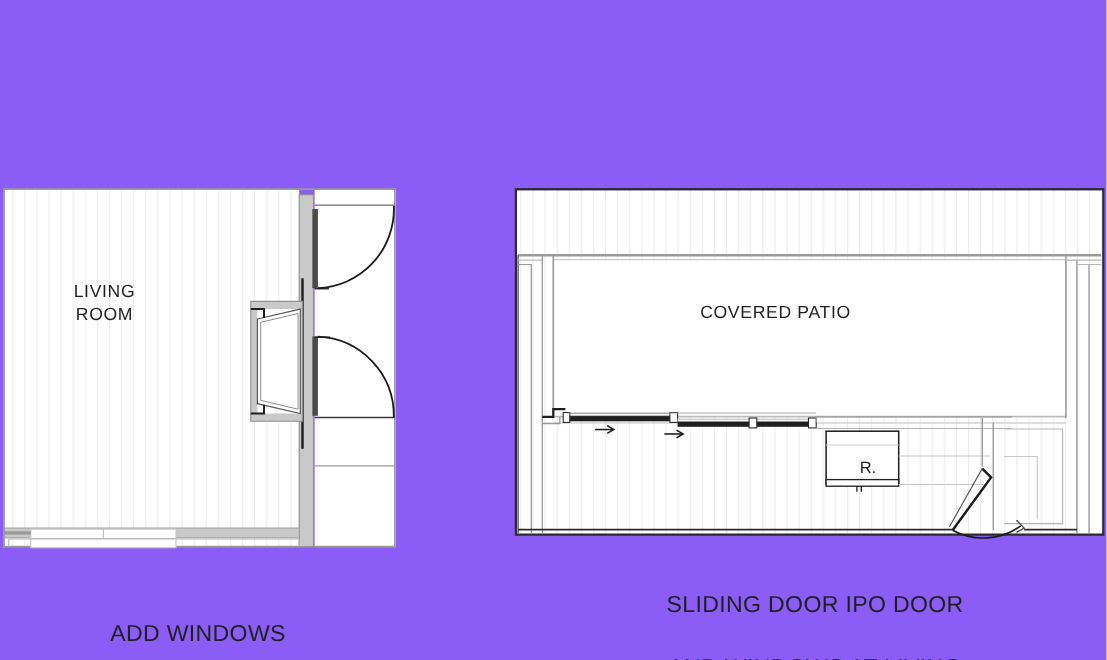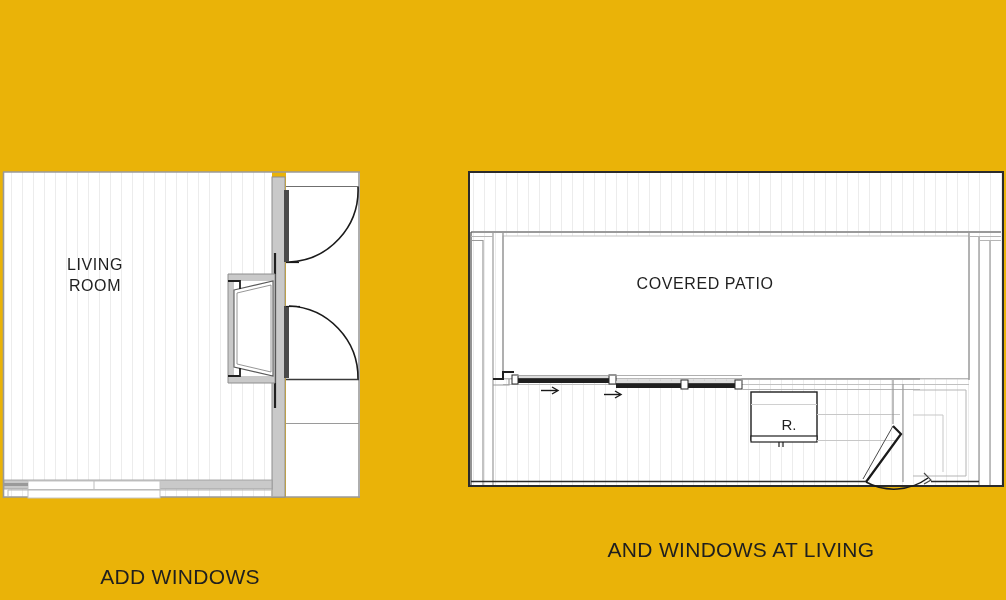--- a/index.html
+++ b/index.html
@@ -11,21 +11,21 @@
     width: 1006px;
     height: 600px;
     overflow: hidden;
     font-family: "Liberation Sans", sans-serif;
     color: #1a1a1a;
   }
   #stage {
     position: relative;
     width: 1006px;
     height: 600px;
-    background: #eab308;
+    background: #8b5cf6;
   }
   .plan-svg {
     position: absolute;
     top: 0;
     left: 0;
   }
   .caption {
     position: absolute;
     text-align: center;
     font-family: "Liberation Sans", sans-serif;
@@ -232,16 +232,17 @@
     <text class="room-label" x="705" y="289" text-anchor="middle">COVERED PATIO</text>
     <text class="fridge-label" x="789" y="430" text-anchor="middle">R.</text>
   </svg>
 
   <div class="caption" id="caption-left">
     <div>ADD WINDOWS</div>
     
   </div>
 
   <div class="caption" id="caption-right">
+    <div>SLIDING DOOR IPO DOOR</div>
     <div>AND WINDOWS AT LIVING</div>
   </div>
 
 </div>
 
 </body></html>

